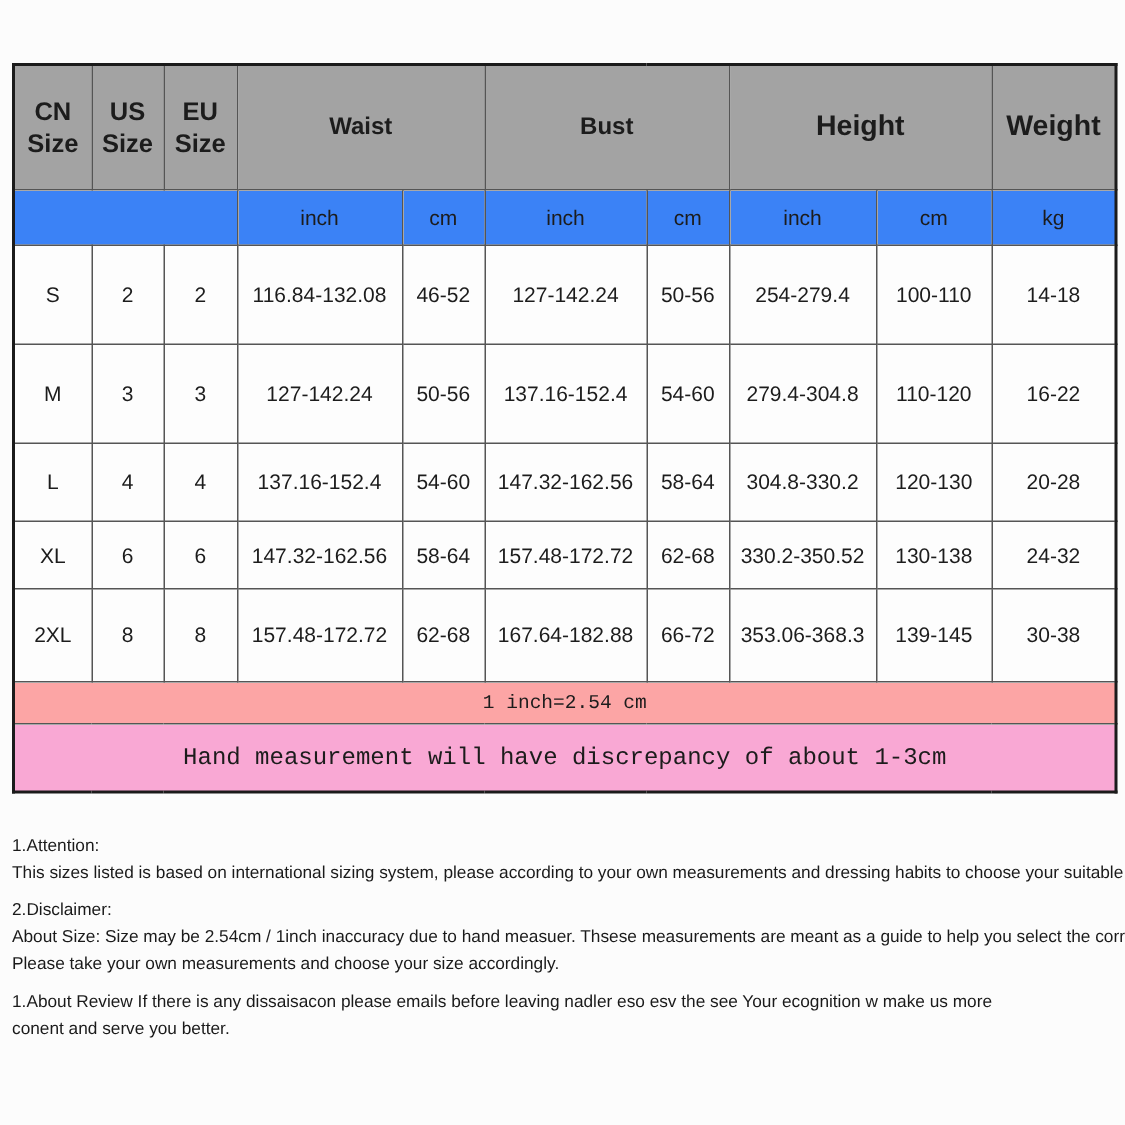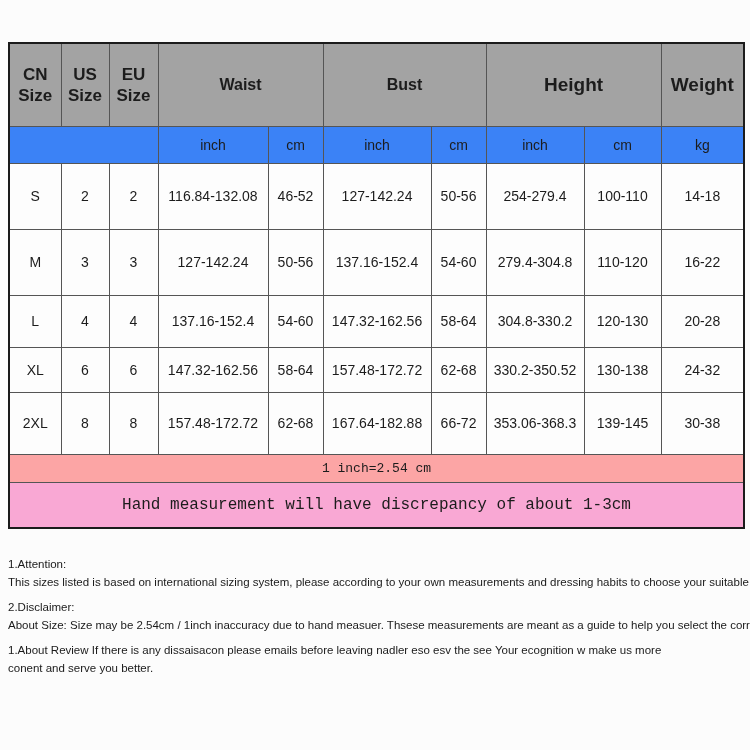--- a/index.html
+++ b/index.html
@@ -170,18 +170,19 @@
 </table>
 
 <div class="notes">
   <div class="note-block">
     <div class="note-line">1.Attention:</div>
     <div class="note-line">This sizes listed is based on international sizing system, please according to your own measurements and dressing habits to choose your suitable size.</div>
   </div>
   <div class="note-block">
     <div class="note-line">2.Disclaimer:</div>
     <div class="note-line">About Size: Size may be 2.54cm / 1inch inaccuracy due to hand measuer. Thsese measurements are meant as a guide to help you select the correct size.</div>
+    <div class="note-line">Please take your own measurements and choose your size accordingly.</div>
   </div>
   <div class="note-block">
     <div class="note-line">1.About Review If there is any dissaisacon please emails before leaving nadler eso esv the see Your ecognition w make us more</div>
     <div class="note-line">conent and serve you better.</div>
   </div>
 </div>
 
 </body></html>

